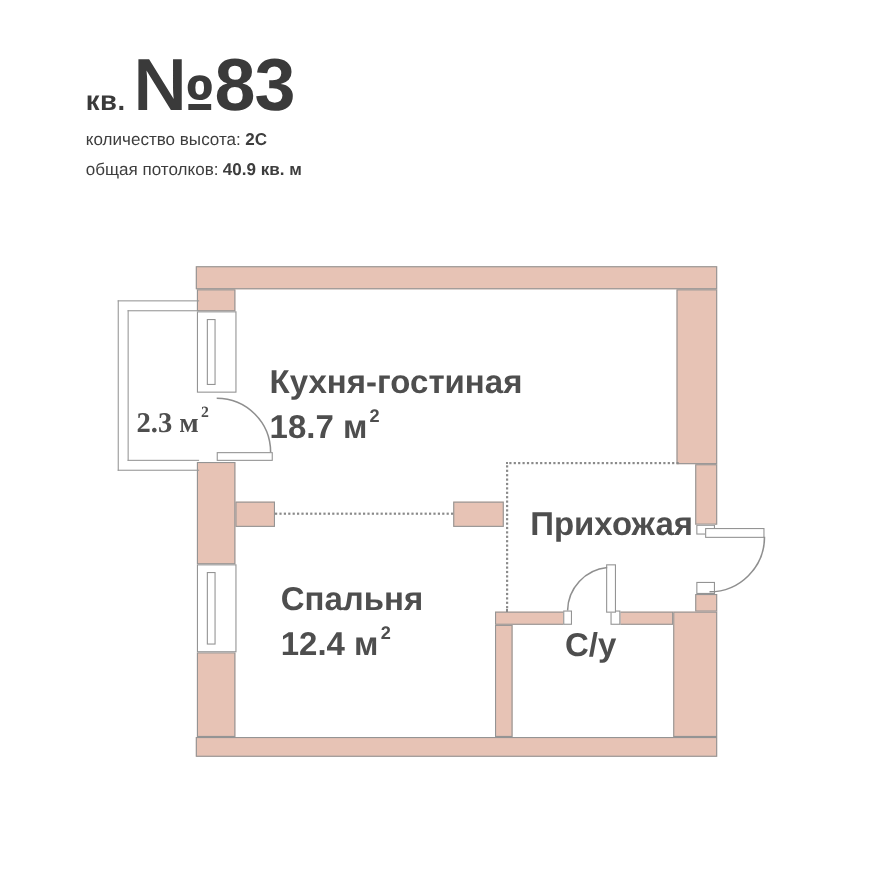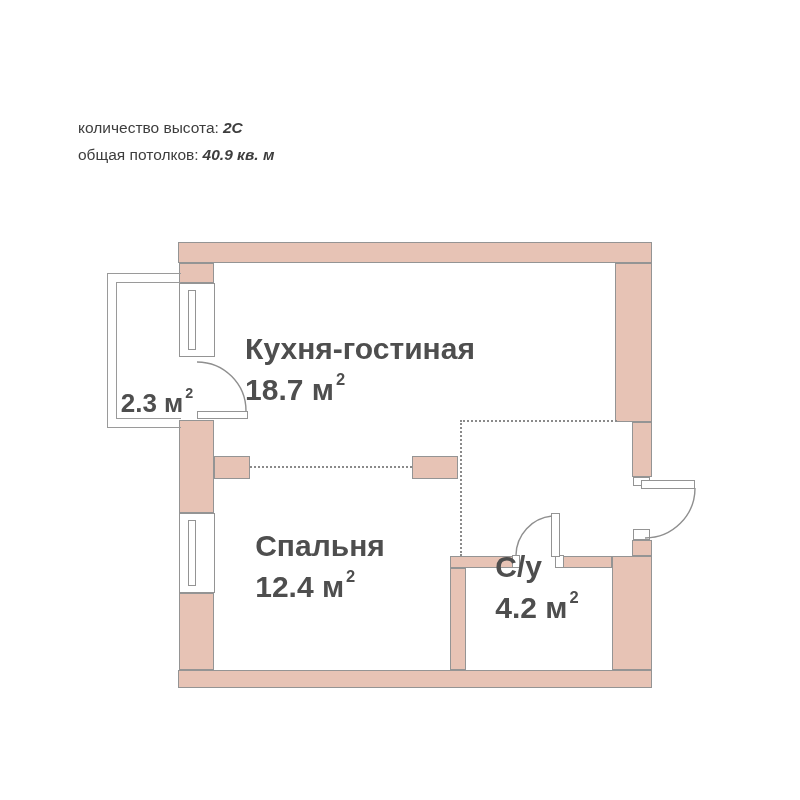--- a/index.html
+++ b/index.html
@@ -13,21 +13,21 @@
   .page{
     position:relative;width:800px;height:800px;background:#fff;overflow:hidden;
     font-family:"Liberation Sans","DejaVu Sans",sans-serif;color:var(--text);
   }
   
   .hdr{position:absolute;left:78px;top:44px;display:flex;align-items:baseline;color:var(--header);}
   .hdr .pref{font-size:25px;font-weight:bold;letter-spacing:.5px;}
   .hdr .num{font-size:67px;font-weight:bold;letter-spacing:-1px;margin-left:7px;line-height:1;}
   .info{position:absolute;left:78px;top:119px;font-size:15.5px;color:#3d3d3d;}
   .info .row{margin-bottom:8.5px;white-space:nowrap;}
-  .info .val{font-weight:bold;margin-left:4px;font-style:italic;}
+  .info .val{font-weight:bold;margin-left:4px;}
   
   .wall{position:absolute;background:var(--wall);border:1px solid var(--stroke);box-sizing:border-box;}
   .win{position:absolute;background:#fff;border:1px solid var(--stroke);box-sizing:border-box;}
   .glaz{position:absolute;background:#fff;border:1px solid var(--stroke);box-sizing:border-box;}
   .leaf{position:absolute;background:#fff;border:1px solid var(--stroke);box-sizing:border-box;}
   .frame{position:absolute;background:#fff;border:1px solid var(--stroke);box-sizing:border-box;}
   .rail{position:absolute;border:1.5px solid #9a9a9a;border-right:none;box-sizing:border-box;background:transparent;}
   .dot-h{position:absolute;border-top:2px dotted var(--dots);height:0;}
   .dot-v{position:absolute;border-left:2px dotted var(--dots);width:0;}
   .arcs{position:absolute;left:0;top:0;pointer-events:none;}
@@ -37,20 +37,24 @@
     font-weight:bold;color:var(--text);font-size:30px;line-height:34px;white-space:nowrap;
   }
   .room-label sup{font-size:55%;position:relative;top:-4px;margin-left:2px;font-weight:bold;}
   .room-label.small{font-size:26px;line-height:28px;}
 </style>
 </head>
 <body>
 
 <div class="page">
 
+  <div class="hdr">
+    <span class="pref">кв.</span>
+    <span class="num">№83</span>
+  </div>
 
   <div class="info">
     <div class="row">
       <span>количество высота:</span><span class="val">2С</span>
     </div>
     <div class="row">
       <span>общая потолков:</span><span class="val">40.9 кв. м</span>
     </div>
   </div>
 
@@ -102,30 +106,30 @@
       <path d="M552,516 A40,40 0 0 0 516,555" fill="none" stroke="#8f8f8f" stroke-width="1.4"></path>
       <path d="M695,488 A50,50 0 0 1 645,538" fill="none" stroke="#8f8f8f" stroke-width="1.4"></path>
     </svg>
 
     <div class="room-label" style="left:360px;top:369px;">
       <div>Кухня-гостиная</div>
       <div><span>18.7 м</span><sup>2</sup></div>
     </div>
 
     <div class="room-label" style="left:556px;top:477px;">
+      <div>Прихожая</div>
     </div>
 
     <div class="room-label" style="left:320px;top:566px;">
       <div>Спальня</div>
       <div><span>12.4 м</span><sup>2</sup></div>
     </div>
 
     <div class="room-label" style="left:537px;top:587px;">
       <div>С/у</div>
-      <div><span>4.2 м</span><sup>2</sup></div>
     </div>
 
-    <div class="room-label small" style="left:157px;top:400px;">
+    <div class="room-label small" style="left:157px;top:382px;font-family:Liberation Serif, serif;">
       <div><span>2.3 м</span><sup>2</sup></div>
     </div>
 
   </div>
 </div>
 
 </body></html>

